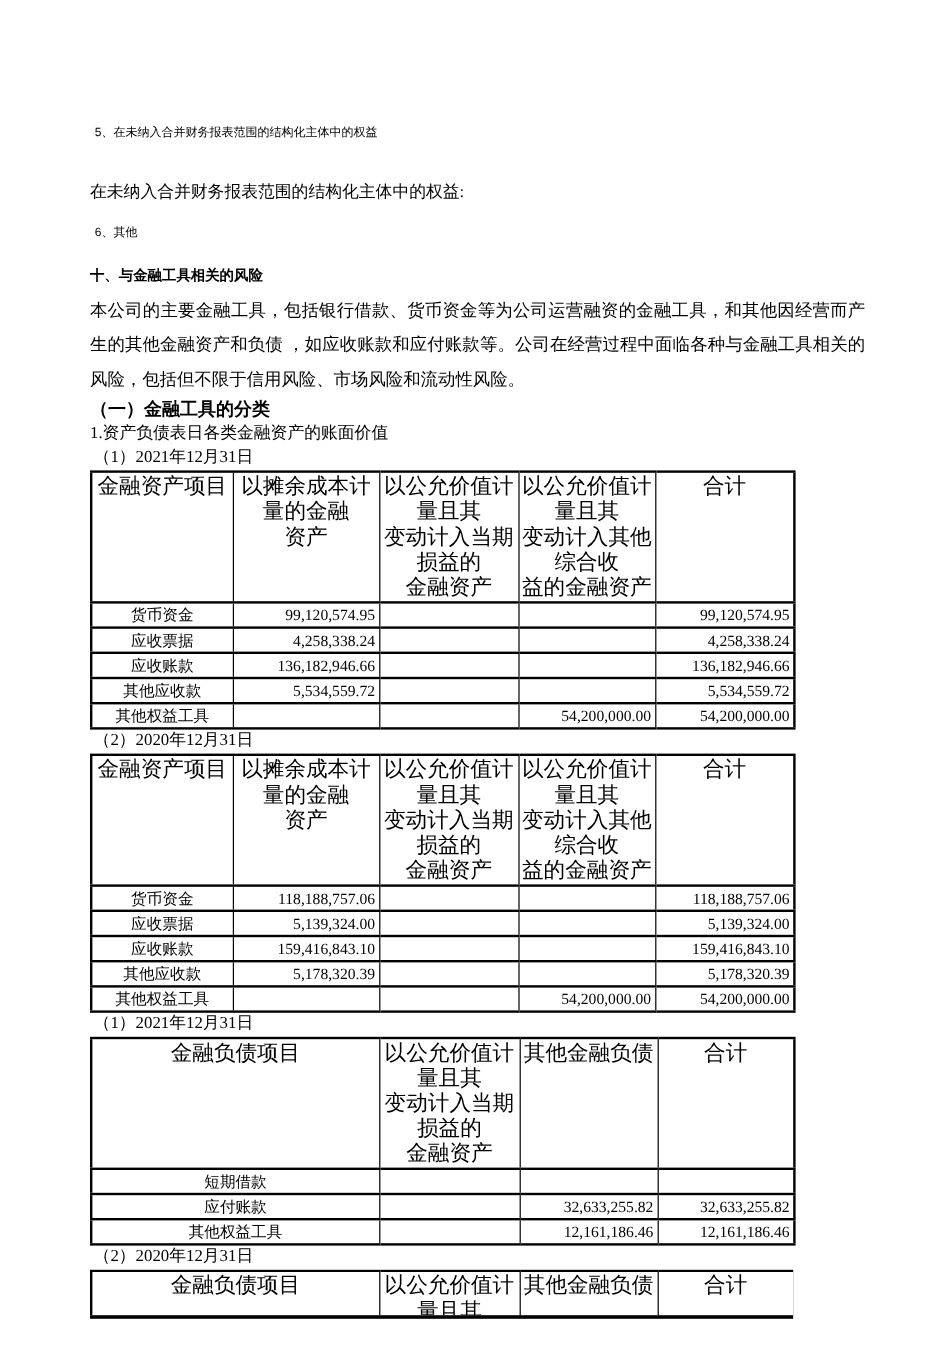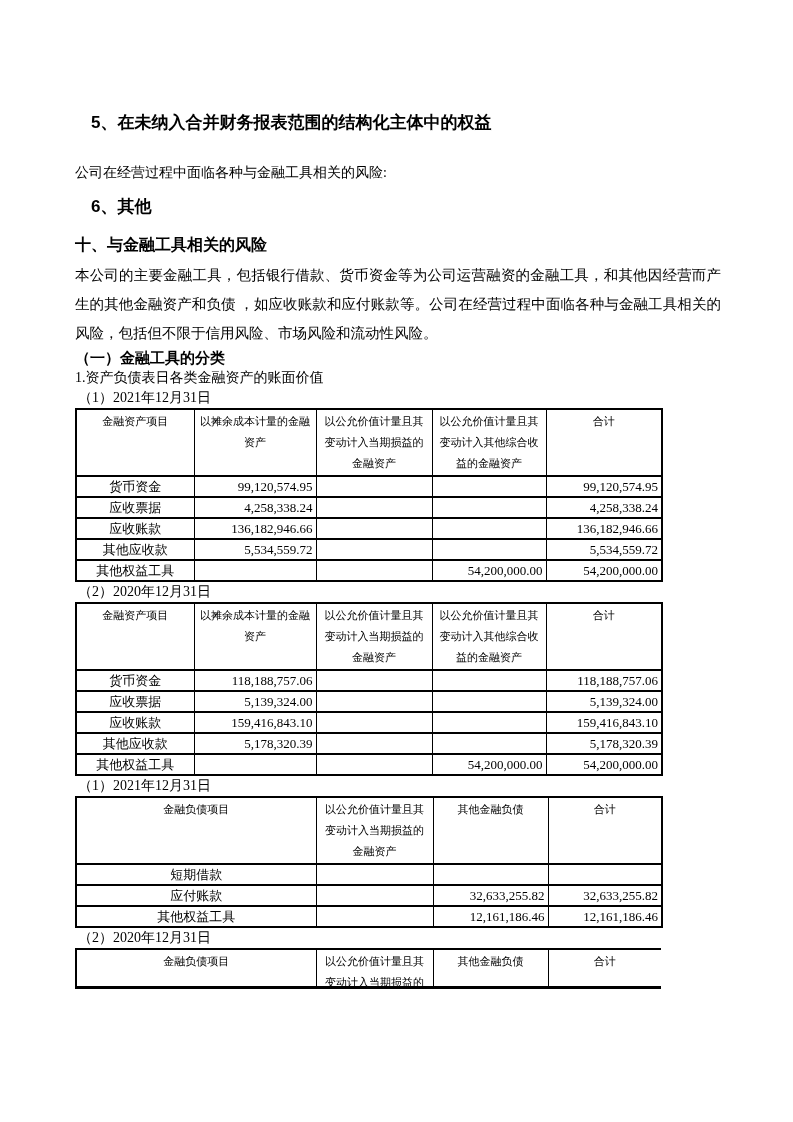--- a/index.html
+++ b/index.html
@@ -7,27 +7,27 @@
   body {
     width: 793px; height: 1122px;
     background: #ffffff; color: #000000;
     font-family: "Liberation Serif", serif;
     overflow: hidden;
   }
   .page { padding: 97px 72px 0 75px; }
 
   .h-small {
     font-family: "Liberation Sans", sans-serif;
-    font-weight: bold; font-size: 17px; line-height: 20px; margin: 16px;
+    font-weight: normal; font-size: 10px; line-height: 20px; margin: 4px;
   }
   .note { font-size: 14px; line-height: 20px; margin: 30px 0 0; }
   .h6  { margin-top: 14px; }
   .h-big {
     font-family: "Liberation Sans", sans-serif;
-    font-weight: bold; font-size: 16px; line-height: 24px; margin: 12px 0 0;
+    font-weight: bold; font-size: 12px; line-height: 24px; margin: 12px 0 0;
   }
   .para {
     font-size: 14.5px; line-height: 29px; margin: 4px 0 0;
     width: 646px; text-align: justify;
   }
   .h-sub {
     font-family: "Liberation Sans", sans-serif;
     font-weight: bold; font-size: 15px; line-height: 20px; margin: 0;
   }
   .tline { font-size: 14px; line-height: 20px; margin: 0; }
@@ -35,21 +35,21 @@
 
   table.fin {
     border-collapse: collapse; table-layout: fixed;
     width: 586px; border: 2px solid #000;
   }
   table.fin th, table.fin td {
     border: 1px solid #000;
     border-top-width: 2px; border-bottom-width: 2px;
   }
   table.fin th {
-    font-weight: normal; font-size: 11px; line-height: 21px;
+    font-weight: normal; font-size: 18px; line-height: 21px;
     padding: 1px 2px; text-align: center; vertical-align: top;
     white-space: pre-line; overflow: hidden;
   }
   table.fin td { font-size: 13px; height: 21px; padding: 0 3px; overflow: hidden; }
   td.label { text-align: center; }
   td.num   { text-align: right; }
 
   
   .asset col:nth-child(1) { width: 118px; }
   .asset col:nth-child(2) { width: 122px; }
@@ -68,21 +68,21 @@
     border-bottom: 3px solid #000;
   }
 </style>
 </head>
 <body>
 
 <div class="page">
 
   <h2 class="h-small">5、在未纳入合并财务报表范围的结构化主体中的权益</h2>
 
-  <p class="note">公司在经营过程中面临各种与金融工具相关的风险:</p>
+  <p class="note">在未纳入合并财务报表范围的结构化主体中的权益:</p>
 
   <h2 class="h-small h6">6、其他</h2>
 
   <h1 class="h-big">十、与金融工具相关的风险</h1>
 
   <p class="para">本公司的主要金融工具，包括银行借款、货币资金等为公司运营融资的金融工具，和其他因经营而产生的其他金融资产和负债 ，如应收账款和应付账款等。公司在经营过程中面临各种与金融工具相关的风险，包括但不限于信用风险、市场风险和流动性风险。</p>
 
   <h3 class="h-sub">（一）金融工具的分类</h3>
 
   <p class="tline">1.资产负债表日各类金融资产的账面价值</p>

